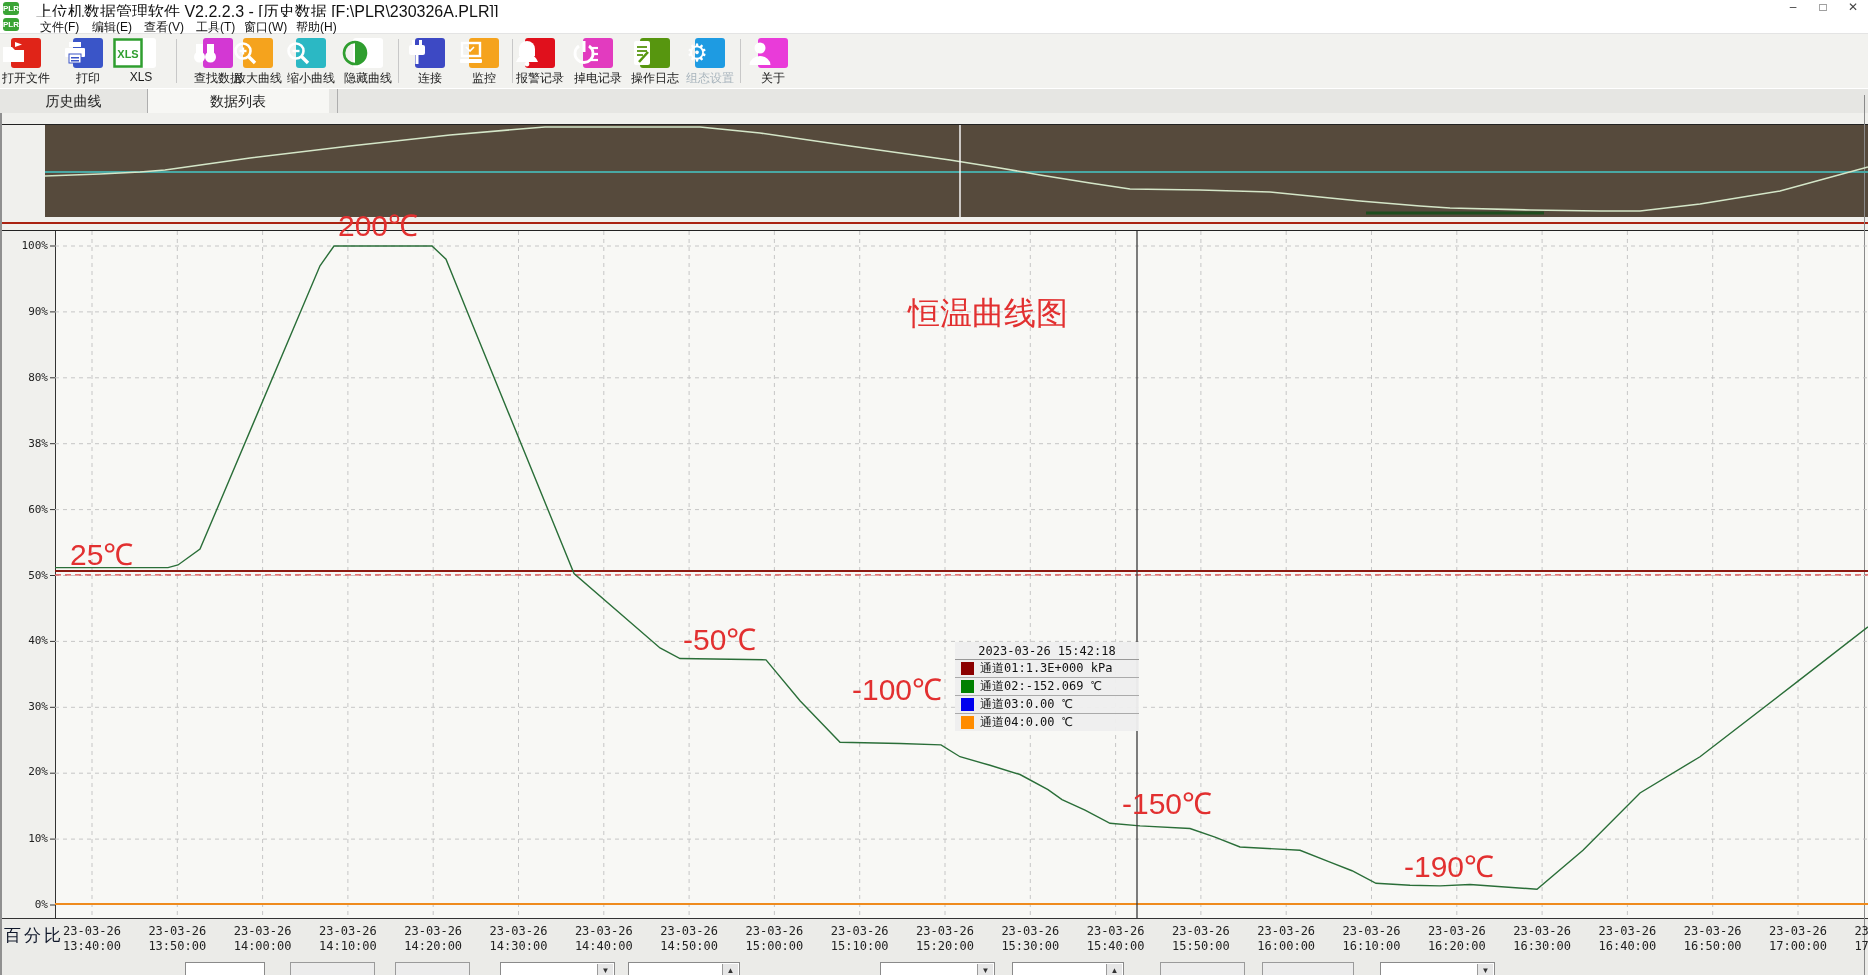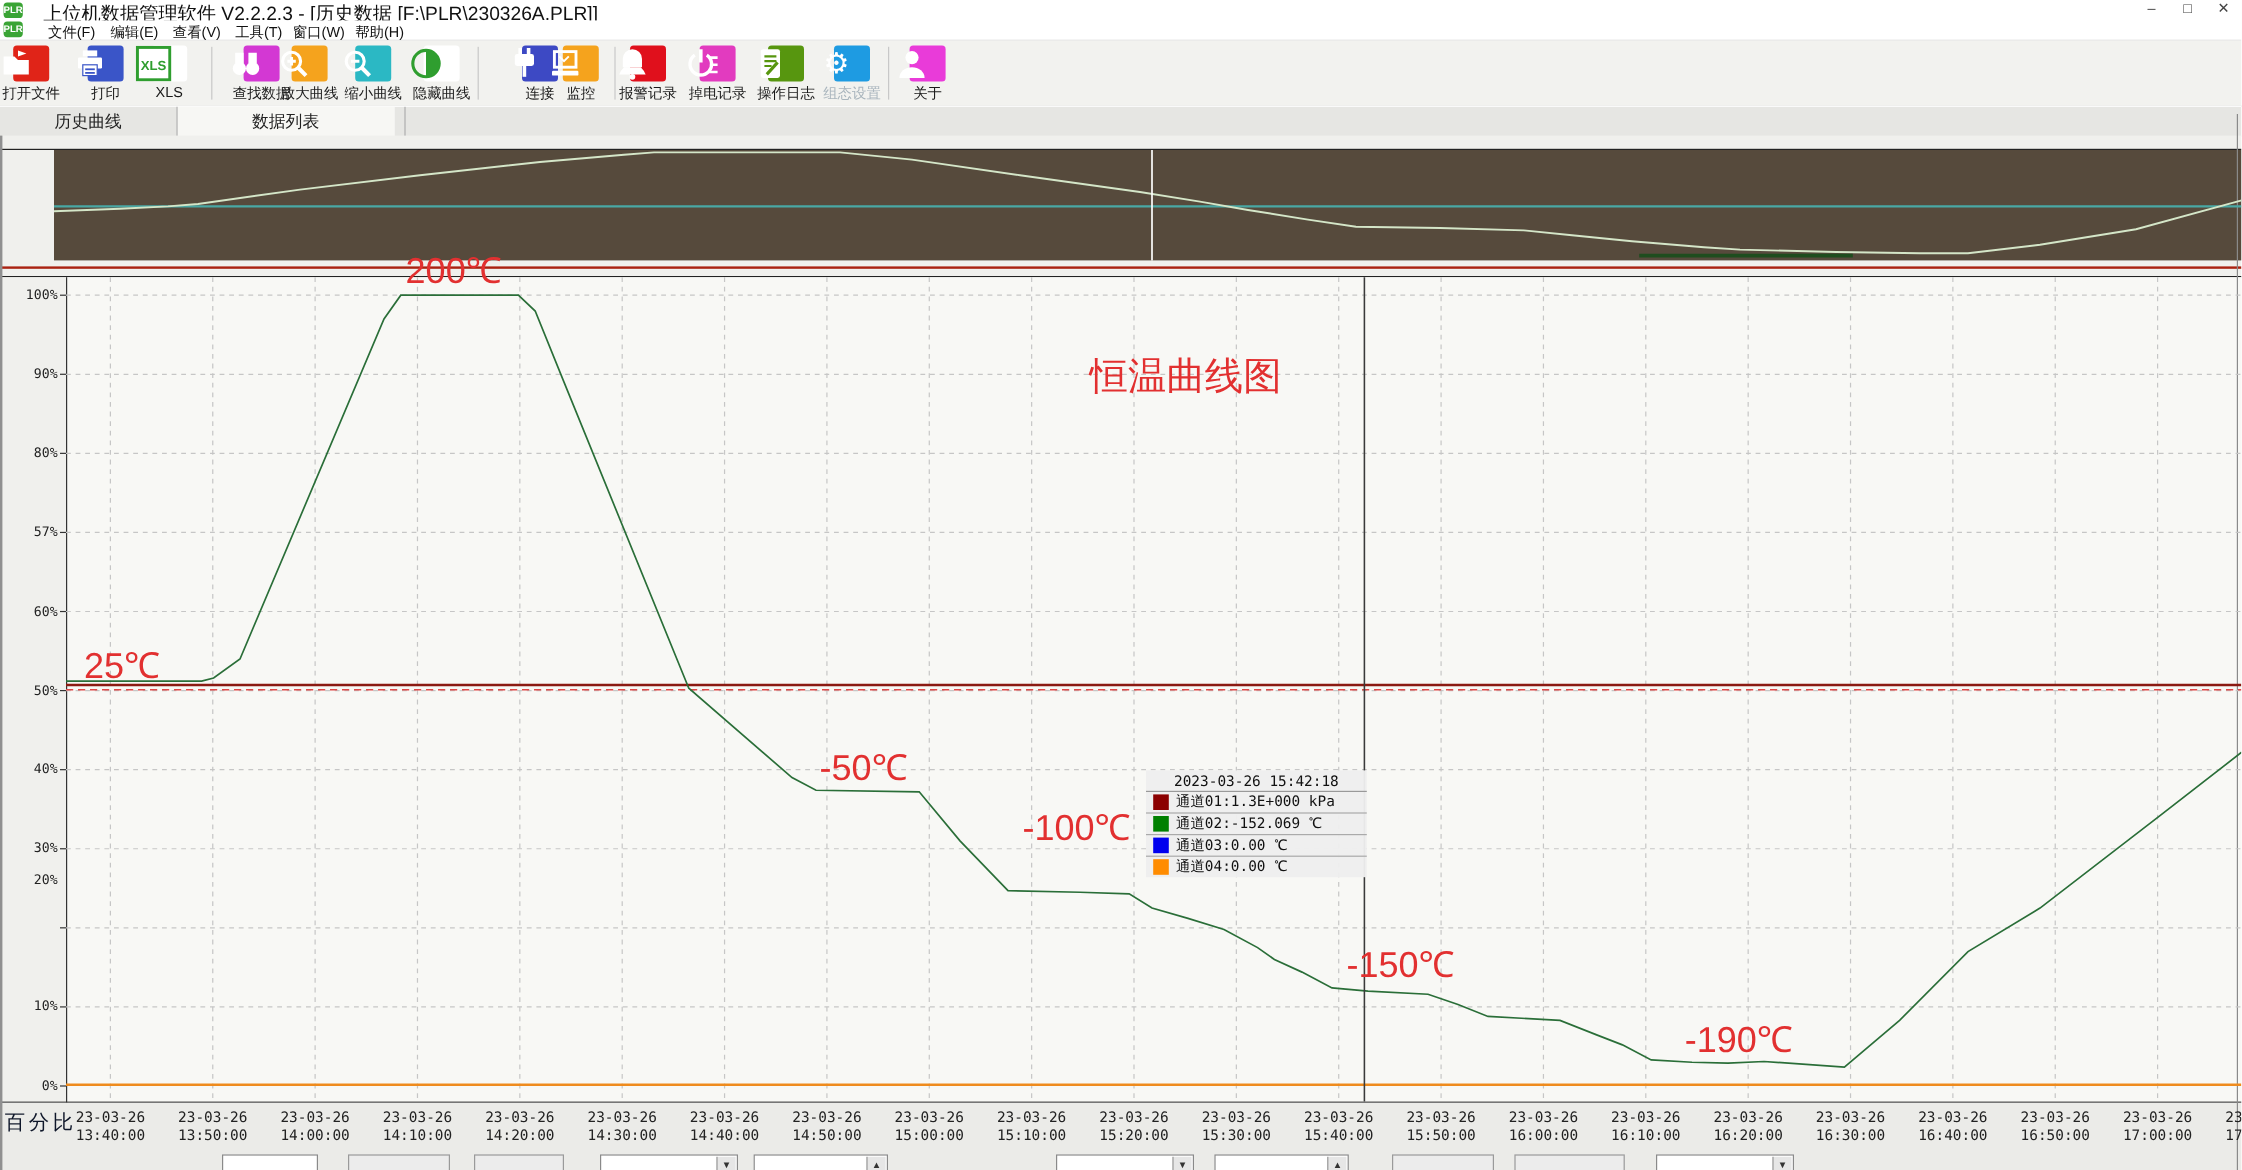--- a/index.html
+++ b/index.html
@@ -142,21 +142,21 @@
       </div>
       <div class="tb-item" style="left: 340px;">
         <div class="tb-icon" style="background: rgb(255, 255, 255);">
           <svg width="30" height="30">
             <circle cx="15" cy="15" r="11" fill="none" stroke="#2f9e2f" stroke-width="2.6"></circle>
             <path d="M15 4 a11 11 0 0 1 0 22 z" fill="#2f9e2f"></path>
           </svg>
         </div>
         <div class="tb-label">隐藏曲线</div>
       </div>
-      <div class="tb-item" style="left: 422px;">
+      <div class="tb-item" style="left: 402px;">
         <div class="tb-icon" style="background: rgb(61, 73, 196);">
           <svg width="30" height="30">
             <rect x="10" y="2" width="3" height="6" fill="#fff"></rect>
             <rect x="17" y="2" width="3" height="6" fill="#fff"></rect>
             <rect x="7" y="7" width="16" height="10" rx="2" fill="#fff"></rect>
             <rect x="13.5" y="17" width="3" height="9" fill="#fff"></rect>
           </svg>
         </div>
         <div class="tb-label">连接</div>
       </div>
@@ -299,26 +299,26 @@
       <polyline points="55,574.841 1868,574.841" fill="none" stroke="#e04848" stroke-width="1.2" stroke-dasharray="6 4"></polyline>
       <polyline points="55,567.592 168,567.592 178,564.956 200,549.14 320,265.77 334,246 432,246 446,259.18000000000006 470,318.49 574,573.523 660,647.99 680,658.534 766,659.852 800,700.71 840,742.227 900,743.5450000000001 941,744.863 960,756.725 990,765.292 1020,774.518 1048,789.675 1062,799.56 1085,810.104 1110,823.284 1140,825.92 1190,828.556 1215,837.123 1240,847.008 1300,850.303 1330,862.165 1352,870.732 1376,883.253 1410,885.23 1440,885.889 1470,884.571 1537,889.184 1583,850.303 1640,792.97 1700,756.725 1800,679.622 1868,626.902" fill="none" stroke="#2a6e38" stroke-width="1.4"></polyline>
       <polyline points="55,904.0115 1868,904.0115" fill="none" stroke="#ef8b1d" stroke-width="2"></polyline>
       <line x1="1137" y1="231" x2="1137" y2="918" stroke="#3a3a3a" stroke-width="1.3"></line>
     </svg>
 
   <div id="y-ticks">
       <div class="ytick" style="left: 2px; top: 239px;">100%</div>
       <div class="ytick" style="left: 2px; top: 304.9px;">90%</div>
       <div class="ytick" style="left: 2px; top: 370.8px;">80%</div>
-      <div class="ytick" style="left: 2px; top: 436.7px;">57%</div>
+      <div class="ytick" style="left: 2px; top: 436.7px;">38%</div>
       <div class="ytick" style="left: 2px; top: 502.6px;">60%</div>
       <div class="ytick" style="left: 2px; top: 568.5px;">50%</div>
       <div class="ytick" style="left: 2px; top: 634.4px;">40%</div>
       <div class="ytick" style="left: 2px; top: 700.3px;">30%</div>
-      <div class="ytick" style="left: 2px; top: 727px;">20%</div>
+      <div class="ytick" style="left: 2px; top: 765px;">20%</div>
       <div class="ytick" style="left: 2px; top: 832.1px;">10%</div>
       <div class="ytick" style="left: 2px; top: 898px;">0%</div>
     </div>
   <div id="x-ticks">
       <div class="xtick" style="left: 52px; top: 924px;">
         <div>23-03-26</div>
         <div>13:40:00</div>
       </div>
       <div class="xtick" style="left: 137.3px; top: 924px;">
         <div>23-03-26</div>

